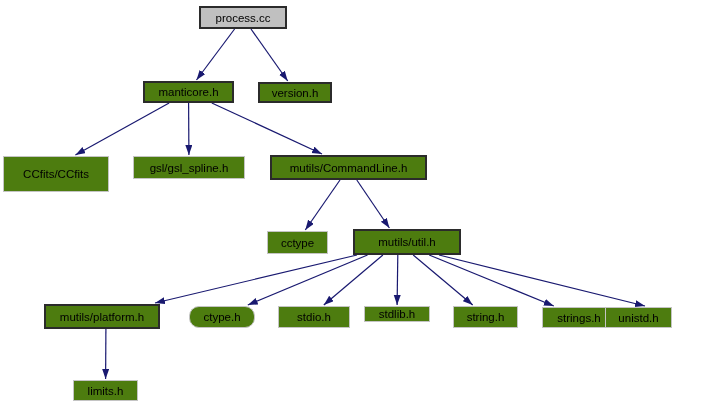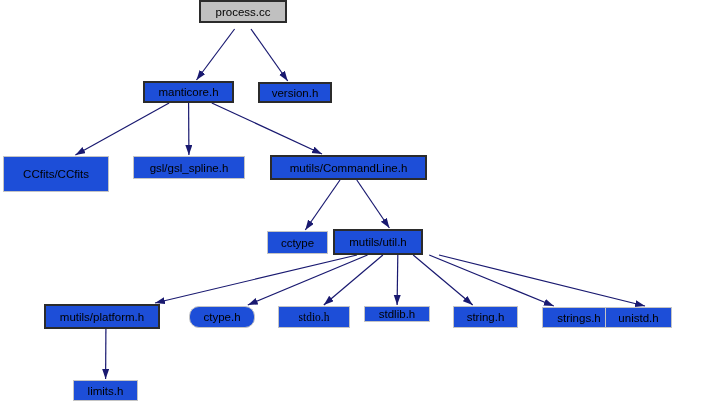--- a/index.html
+++ b/index.html
@@ -16,21 +16,21 @@
     left: 0; top: 0;
     width: 713px; height: 411px;
     pointer-events: none;
   }
   .node {
     position: absolute;
     box-sizing: border-box;
     display: flex;
     align-items: center;
     justify-content: center;
-    background: #1d4ed8;
+    background: #4d7c0f;
     color: #000000;
     font-size: 11.5px;
     white-space: nowrap;
     cursor: default;
   }
   .node.main {
     background: #c0c0c0;
     border: 2px solid #2b2b2b;
   }
   .node.linked {
@@ -60,29 +60,29 @@
       <line x1="356.8" y1="180" x2="389.4" y2="228" stroke="#191970" stroke-width="1.2" marker-end="url(#arrowhead)"></line>
       <line x1="357.0" y1="255" x2="155.0" y2="303" stroke="#191970" stroke-width="1.2" marker-end="url(#arrowhead)"></line>
       <line x1="367.5" y1="255" x2="247.8" y2="305" stroke="#191970" stroke-width="1.2" marker-end="url(#arrowhead)"></line>
       <line x1="382.9" y1="255" x2="323.8" y2="305" stroke="#191970" stroke-width="1.2" marker-end="url(#arrowhead)"></line>
       <line x1="397.8" y1="255" x2="397.1" y2="305" stroke="#191970" stroke-width="1.2" marker-end="url(#arrowhead)"></line>
       <line x1="413.2" y1="255" x2="472.7" y2="305" stroke="#191970" stroke-width="1.2" marker-end="url(#arrowhead)"></line>
       <line x1="429.2" y1="255" x2="553.8" y2="306" stroke="#191970" stroke-width="1.2" marker-end="url(#arrowhead)"></line>
       <line x1="439.0" y1="255" x2="645.0" y2="306" stroke="#191970" stroke-width="1.2" marker-end="url(#arrowhead)"></line>
       <line x1="105.9" y1="329" x2="105.6" y2="379" stroke="#191970" stroke-width="1.2" marker-end="url(#arrowhead)"></line>
     </svg>
-    <div class="node main" style="left: 199px; top: 0; width: 88px; height: 23px;">process.cc</div>
+    <div class="node main" style="left: 199px; top: 6px; width: 88px; height: 23px;">process.cc</div>
     <div class="node linked" style="left: 143px; top: 81px; width: 91px; height: 22px;">manticore.h</div>
     <div class="node linked" style="left: 258px; top: 82px; width: 74px; height: 21px;">version.h</div>
     <div class="node plain" style="left: 3px; top: 156px; width: 106px; height: 36px;">CCfits/CCfits</div>
     <div class="node linked" style="left: 270px; top: 155px; width: 157px; height: 25px;">mutils/CommandLine.h</div>
     <div class="node plain" style="left: 133px; top: 156px; width: 112px; height: 23px;">gsl/gsl_spline.h</div>
     <div class="node plain" style="left: 267px; top: 231px; width: 61px; height: 23px;">cctype</div>
-    <div class="node linked" style="left: 333px; top: 229px; width: 90px; height: 26px;">mutils/util.h</div>
+    <div class="node linked" style="left: 353px; top: 229px; width: 108px; height: 26px;">mutils/util.h</div>
     <div class="node linked" style="left: 44px; top: 304px; width: 116px; height: 25px;">mutils/platform.h</div>
     <div class="node plain" style="left: 189px; top: 306px; width: 66px; height: 22px; border-radius: 10px;">ctype.h</div>
-    <div class="node plain" style="left: 278px; top: 306px; width: 72px; height: 22px; font-family: Liberation Serif, serif;">stdio.h</div>
+    <div class="node plain" style="left: 278px; top: 306px; width: 72px; height: 22px;">stdio.h</div>
     <div class="node plain" style="left: 364px; top: 306px; width: 66px; height: 16px; text-align: center;">stdlib.h</div>
     <div class="node plain" style="left: 453px; top: 306px; width: 65px; height: 22px;">string.h</div>
     <div class="node plain" style="left: 542px; top: 307px; width: 74px; height: 21px;">strings.h</div>
     <div class="node plain" style="left: 605px; top: 307px; width: 67px; height: 21px; text-align: right;">unistd.h</div>
     <div class="node plain" style="left: 73px; top: 380px; width: 65px; height: 21px;">limits.h</div>
   </div>
 
 </body></html>

